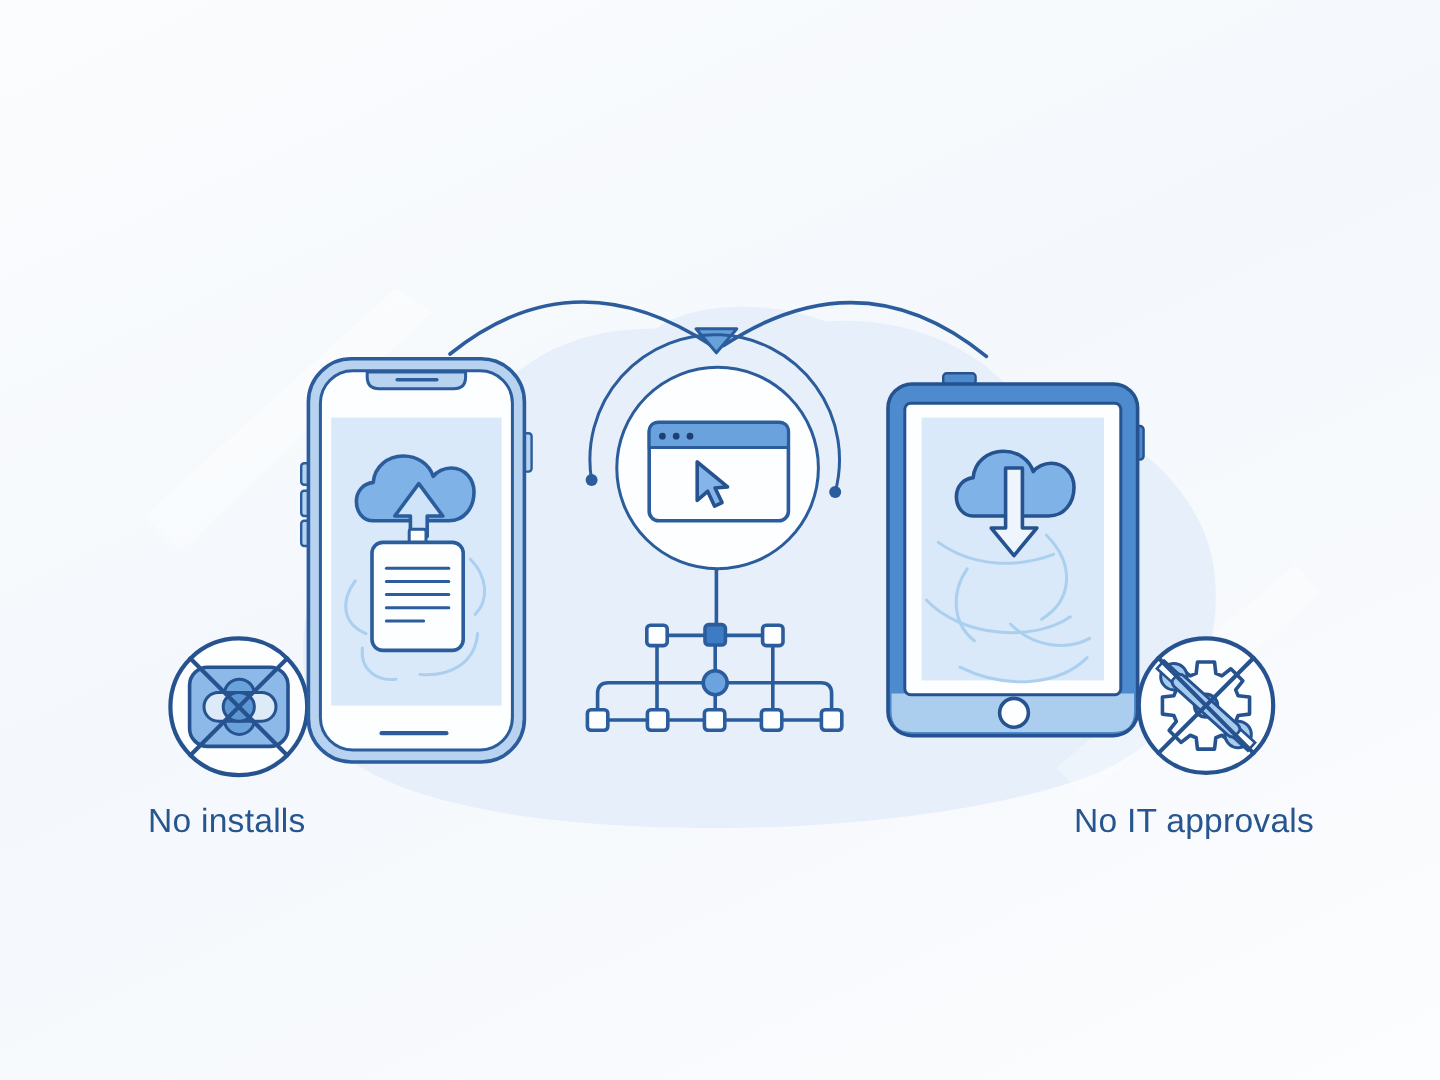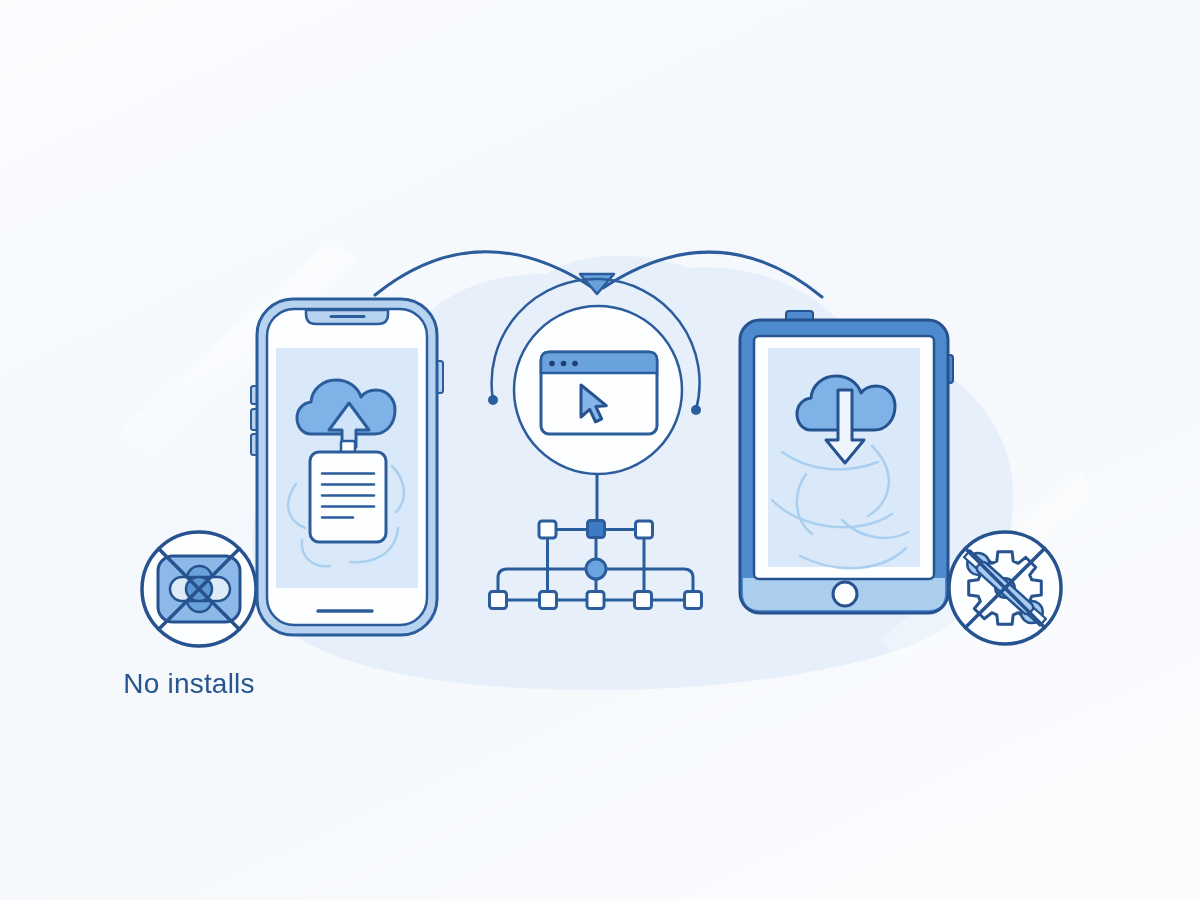--- a/index.html
+++ b/index.html
@@ -153,13 +153,14 @@
     <g fill="#1d3f73">
       <circle cx="552" cy="363.5" r="2.8"></circle>
       <circle cx="563.5" cy="363.5" r="2.8"></circle>
       <circle cx="575" cy="363.5" r="2.8"></circle>
     </g>
     <path d="M 581 385 L 581 417 L 589.7 409.4 L 595.5 421.8 L 601.7 418.8 L 595.9 406.6 L 606.3 405.7 Z" fill="#85b4e8" stroke="#26538f" stroke-width="3" stroke-linejoin="round"></path>
   </g>
 </svg>
 
 <div class="caption left">No installs</div>
+<div class="caption right">No IT approvals</div>
 </div>
 
 </body></html>

